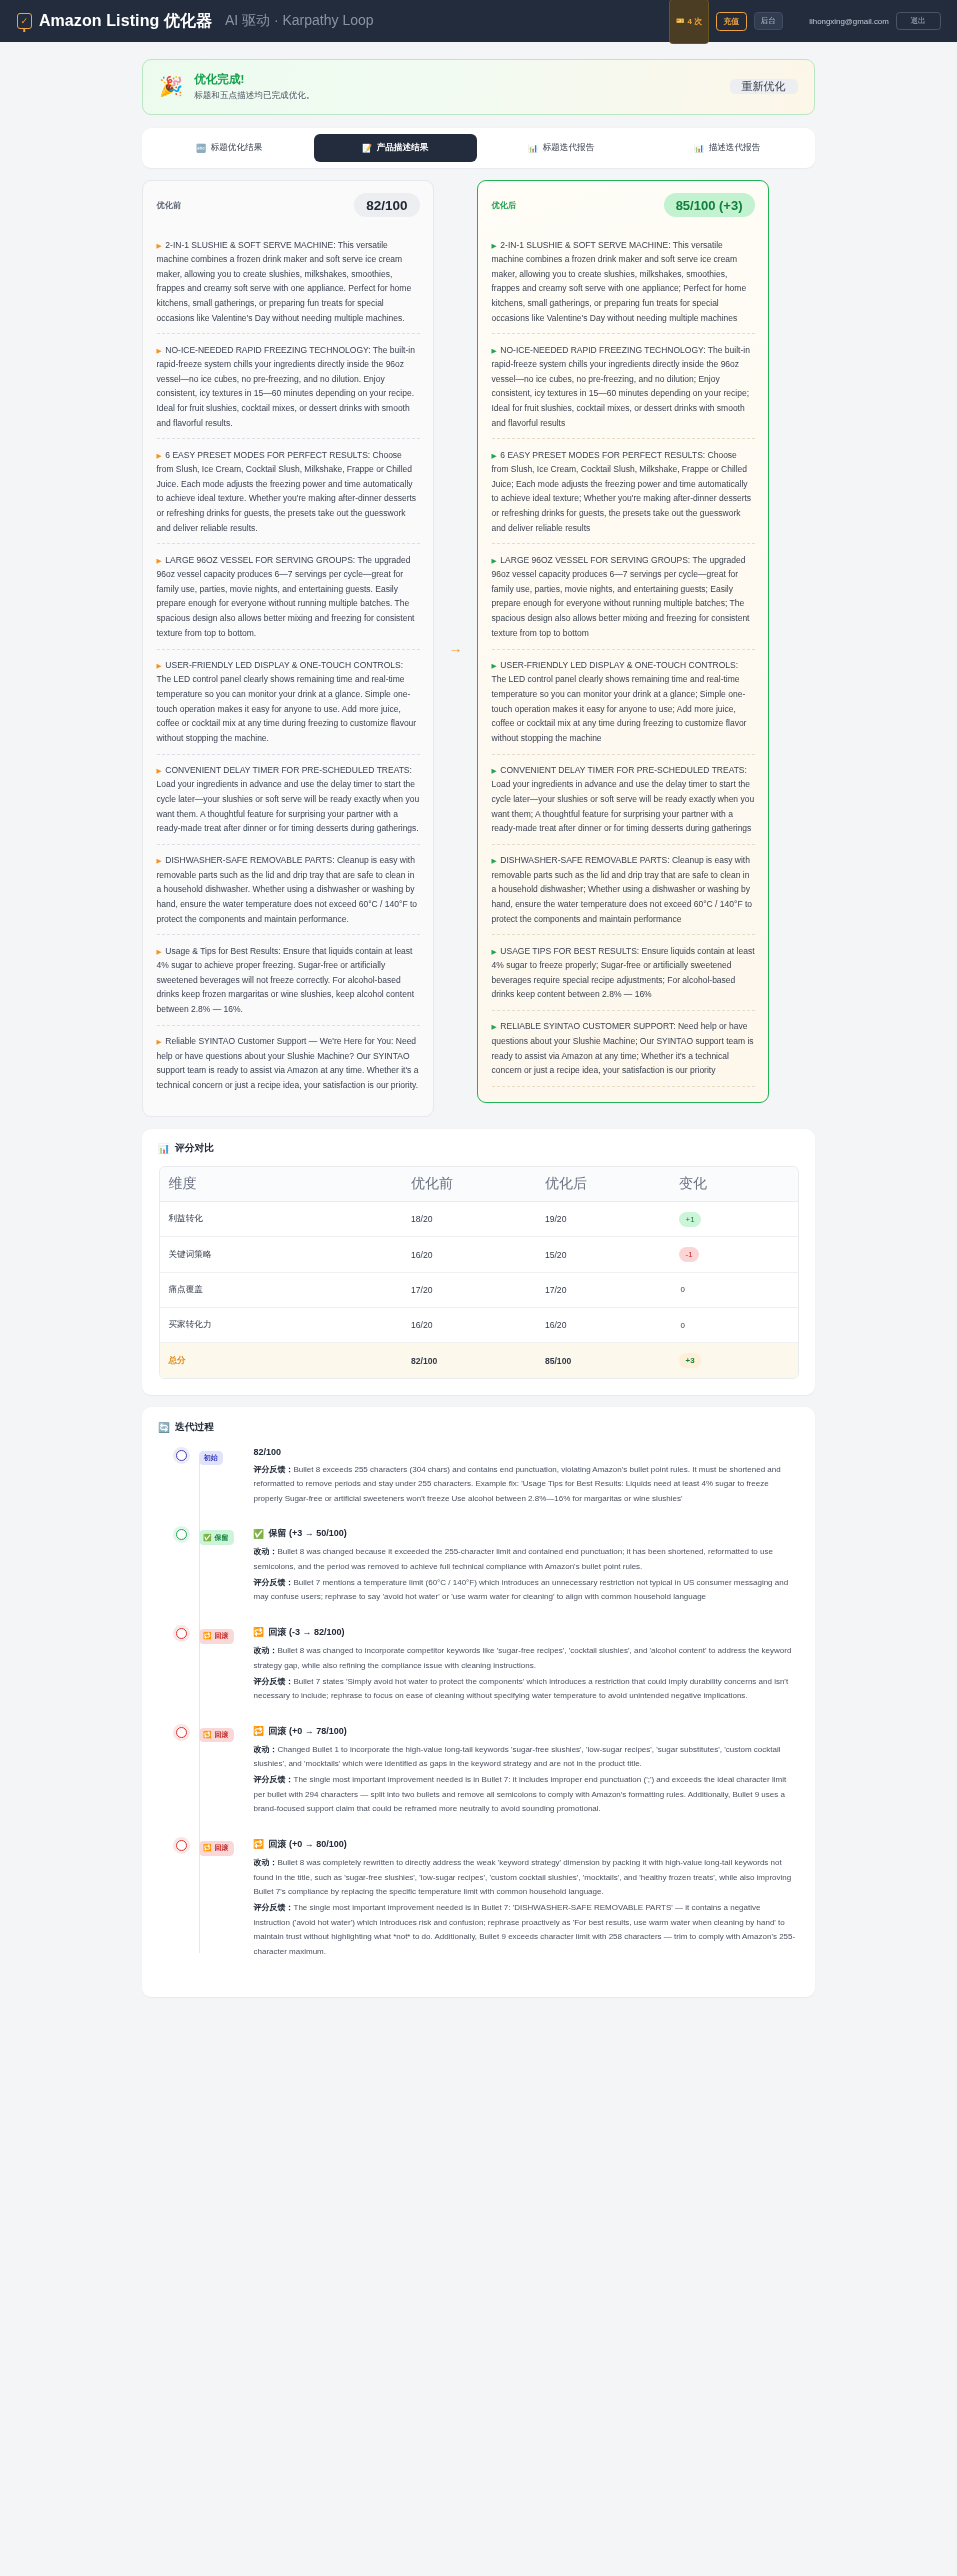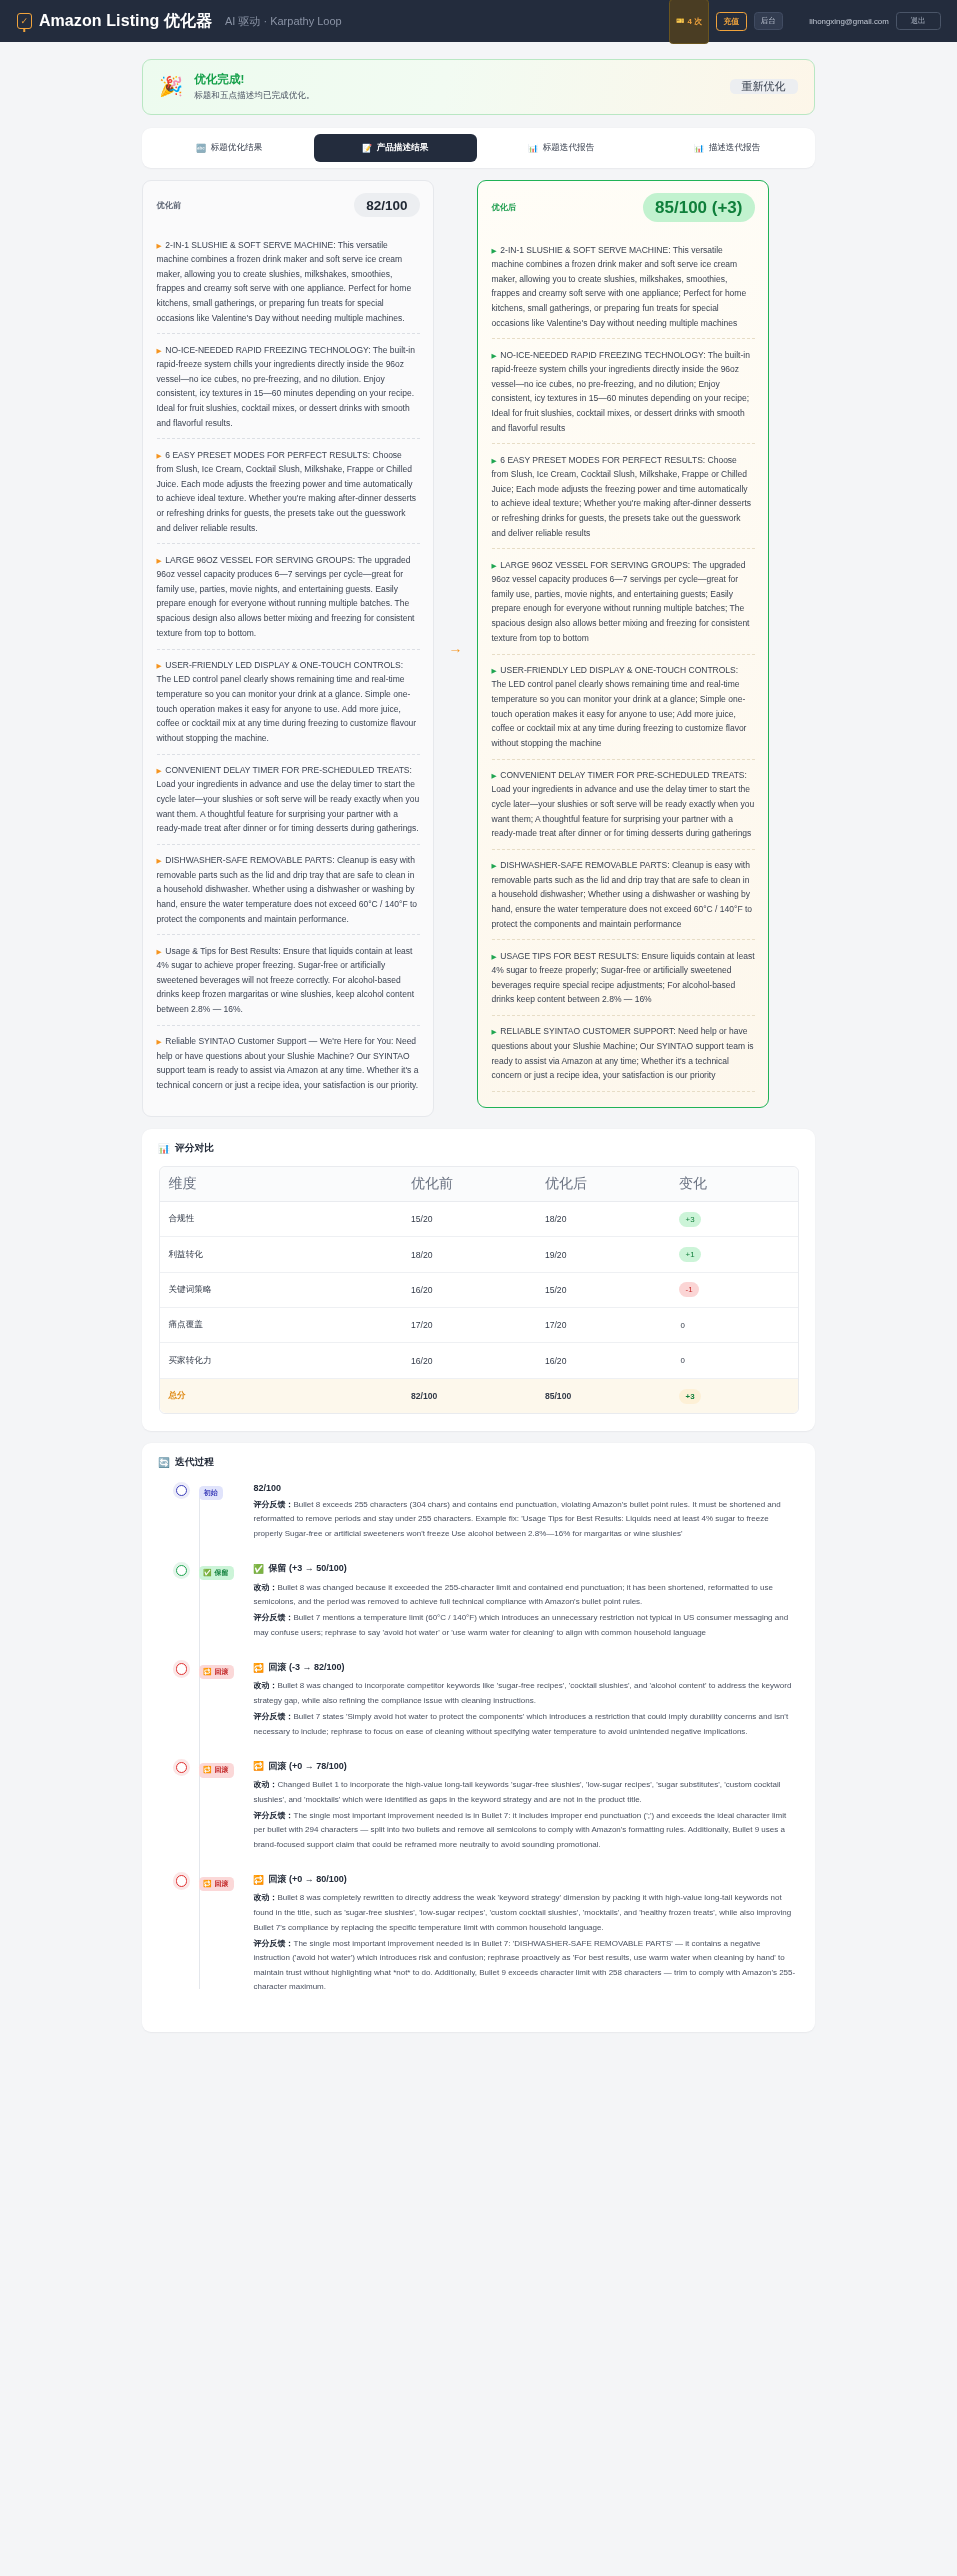--- a/index.html
+++ b/index.html
@@ -29,21 +29,21 @@
     display:flex; align-items:center; justify-content:center;
     position:relative;
     color:#f0a33c; font-size:9px; line-height:1;
   }
   .brand-logo:after{
     content:"";
     position:absolute; bottom:-4.5px; left:50%; transform:translateX(-50%);
     width:1.5px; height:3.7px; background:#f0a33c;
   }
   .brand-title { font-size:16px; font-weight:bold; letter-spacing:0.1px; }
-  .brand-sub { font-size:11px; color:#8a93a5; margin-left:6px; }
+  .brand-sub { font-size:14px; color:#8a93a5; margin-left:6px; }
 
   .topbar-right { margin-left:auto; display:flex; align-items:center; gap:6.7px; }
   .credits-pill {
     background:#4a3d23;
     color:#f0a33c;
     border:0.7px solid #6a551f;
     border-radius:3.7px;
     font-size:7.9px; font-weight:bold;
     padding:16px 6px;
     display:flex; align-items:center; gap:3px;
@@ -130,21 +130,21 @@
   }
   .panel-head { display:flex; align-items:center; margin-bottom:12px; }
   .panel-label { font-size:8.2px; font-weight:bold; color:#5c6473; }
   .panel-label.green { color:#1b9c4c; }
   .score-pill {
     margin-left:auto;
     background:#eceef1; color:#1f2733;
     border-radius:747px; padding:4.5px 12px;
     font-size:13.5px; font-weight:bold;
   }
-  .score-pill.green { background:#c2f2cf; color:#0f7f3b; font-size:17px; }
+  .score-pill.green { background:#c2f2cf; color:#0f7f3b; font-size:13px; }
 
   .bullet {
     font-size:8.5px; line-height:1.72;
     color:#3a4251;
     padding:8.2px 0;
     border-bottom:0.7px dashed #dcdfe5;
   }
   .bullet:last-child { border-bottom:none; }
   .bullet .caret { color:#f5941f; margin-right:3.7px; font-size:6.7px; }
   .panel-after .bullet .caret { color:#1fa551; }
@@ -323,26 +323,20 @@
       <table class="scores">
         <thead>
           <tr>
             <th style="width:38%">维度</th>
             <th style="width:21%">优化前</th>
             <th style="width:21%">优化后</th>
             <th style="width:20%">变化</th>
           </tr>
         </thead>
         <tbody id="score-rows">
-            <tr>
-              <td>合规性</td>
-              <td>15/20</td>
-              <td>18/20</td>
-              <td><span class="delta pos">+3</span></td>
-            </tr>
             <tr>
               <td>利益转化</td>
               <td>18/20</td>
               <td>19/20</td>
               <td><span class="delta pos">+1</span></td>
             </tr>
             <tr>
               <td>关键词策略</td>
               <td>16/20</td>
               <td>15/20</td>

